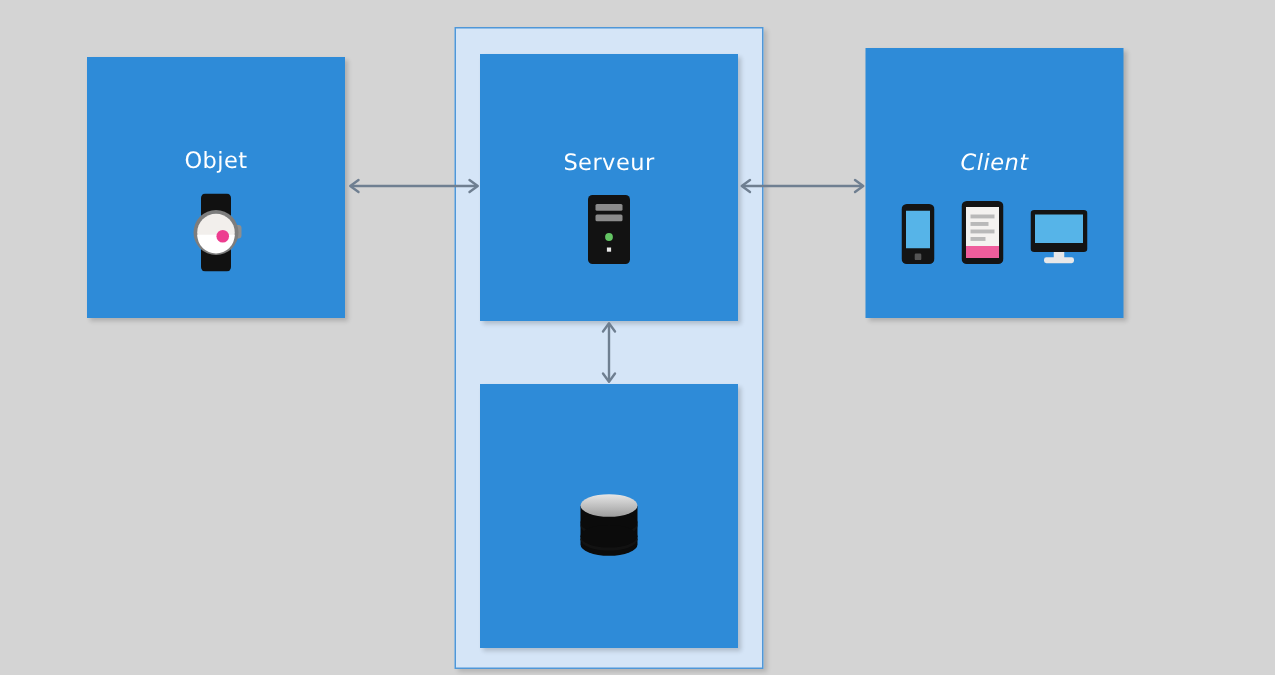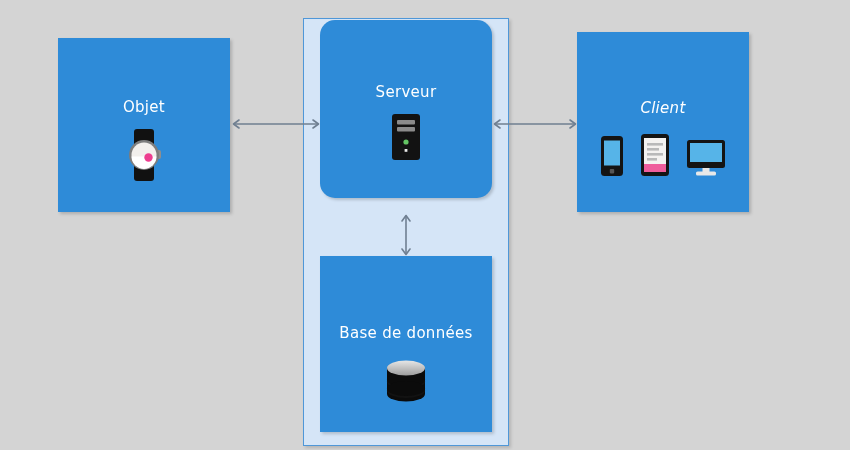--- a/index.html
+++ b/index.html
@@ -48,21 +48,21 @@
     align-items: flex-end;
     justify-content: center;
   }
 
   
   #node-objet   { left: 58px;  top: 38px;  width: 172px; height: 174px; }
   #node-client  { left: 577px; top: 32px;  width: 172px; height: 180px; font-style: italic; }
   #server-group { left: 303px; top: 18px;  width: 206px; height: 428px;
                   background: #d5e5f7; border: 1px solid #4f97d8;
                   box-shadow: 2px 2px 3px rgba(0,0,0,0.15); position: absolute; }
-  #node-serveur { left: 320px; top: 20px;  width: 172px; height: 178px; border-radius: 15px; }
+  #node-serveur { left: 320px; top: 36px;  width: 172px; height: 178px; }
   #node-bdd     { left: 320px; top: 256px; width: 172px; height: 176px; }
 
   
   #node-objet   .node-label { margin-top: 34px; }
   #node-serveur .node-label { margin-top: 30px; }
   #node-client  .node-label { margin-top: 36px; }
   #node-bdd     .node-label { margin-top: 46px; }
 
   #node-objet   .icon-row { margin-top: 14px; }
   #node-serveur .icon-row { margin-top: 14px; }
@@ -110,21 +110,20 @@
           <rect x="5" y="6" width="18" height="4.5" rx="1" fill="#8b8b8b"></rect>
           <rect x="5" y="13" width="18" height="4.5" rx="1" fill="#8b8b8b"></rect>
           <circle cx="14" cy="28" r="2.6" fill="#63c463"></circle>
           <rect x="12.6" y="35" width="2.8" height="2.8" fill="#e8e8e8"></rect>
         </svg>
       </span>
     </div>
   </div>
 
   <div class="node" id="node-bdd">
-    <div class="node-label">Base de données</div>
     <div class="icon-row">
 
       <span>
         <svg width="46" height="48" viewBox="0 0 46 48">
           <defs>
             <linearGradient id="dbtop" x1="0" y1="0" x2="0" y2="1">
               <stop offset="0%" stop-color="#e6e6e6"></stop>
               <stop offset="100%" stop-color="#9d9d9d"></stop>
             </linearGradient>
           </defs>

